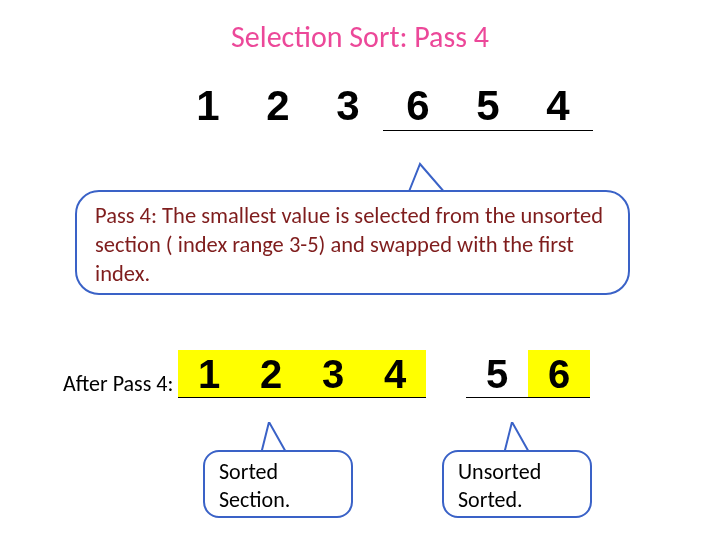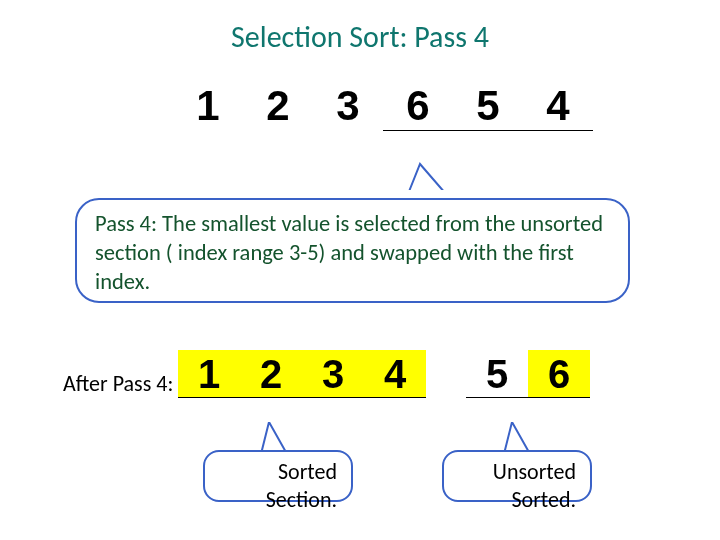--- a/index.html
+++ b/index.html
@@ -11,21 +11,21 @@
     position: relative;
     overflow: hidden;
   }
   .title {
     position: absolute;
     top: 18px;
     left: 0;
     width: 100%;
     text-align: center;
     font-size: 30px;
-    color: #0f766e;
+    color: #ec4899;
   }
   
   .top-row {
     position: absolute;
     top: 82px;
     left: 173px;
     display: flex;
   }
   .top-row .num {
     width: 70px;
@@ -33,30 +33,30 @@
     font-size: 42px;
     font-weight: bold;
     color: #000;
     font-family: "Segoe UI", Arial, sans-serif;
   }
   .underline1 { position:absolute; top:130px; left:383px; width:210px; height:0; border-bottom:1.5px solid #000; }
 
   
   .big-bubble {
     position: absolute;
-    top: 198px;
+    top: 190px;
     left: 75px;
     width: 555px;
     height: 105px;
     border: 2px solid #3a62c7;
     border-radius: 24px;
     background: #fff;
     padding: 10px 18px 10px 18px;
     font-size: 22.5px;
-    color: #14532d;
+    color: #7f1d1d;
     line-height: 1.28;
     z-index: 2;
   }
   .big-tail {
     position: absolute;
     top: 164px;
     left: 398px;
     width: 0; height: 0;
     z-index:1;
   }
@@ -89,30 +89,29 @@
   }
   .after-row .gap { width: 40px; }
   .hl { background: #ffff00; }
   .uline-after1 { position:absolute; top:397px; left:178px; width:248px; height:0; border-bottom:1.5px solid #000; }
   .uline-after2 { position:absolute; top:397px; left:466px; width:124px; height:0; border-bottom:1.5px solid #000; }
 
   
   .small-bubble {
     position: absolute;
     width: 150px;
-    height: 52px;
+    height: 68px;
     border: 2px solid #3a62c7;
     border-radius: 16px;
     background: #fff;
     padding: 6px 14px;
     font-size: 22px;
     color: #000;
     line-height: 1.25;
     z-index:2;
-    text-align:right;
   }
   .sb1 { top: 450px; left: 203px; }
   .sb2 { top: 450px; left: 442px; }
   .small-tail { position:absolute; z-index:1; }
 </style>
 </head>
 <body>
 
 <div class="title">Selection Sort: Pass 4</div>
 

